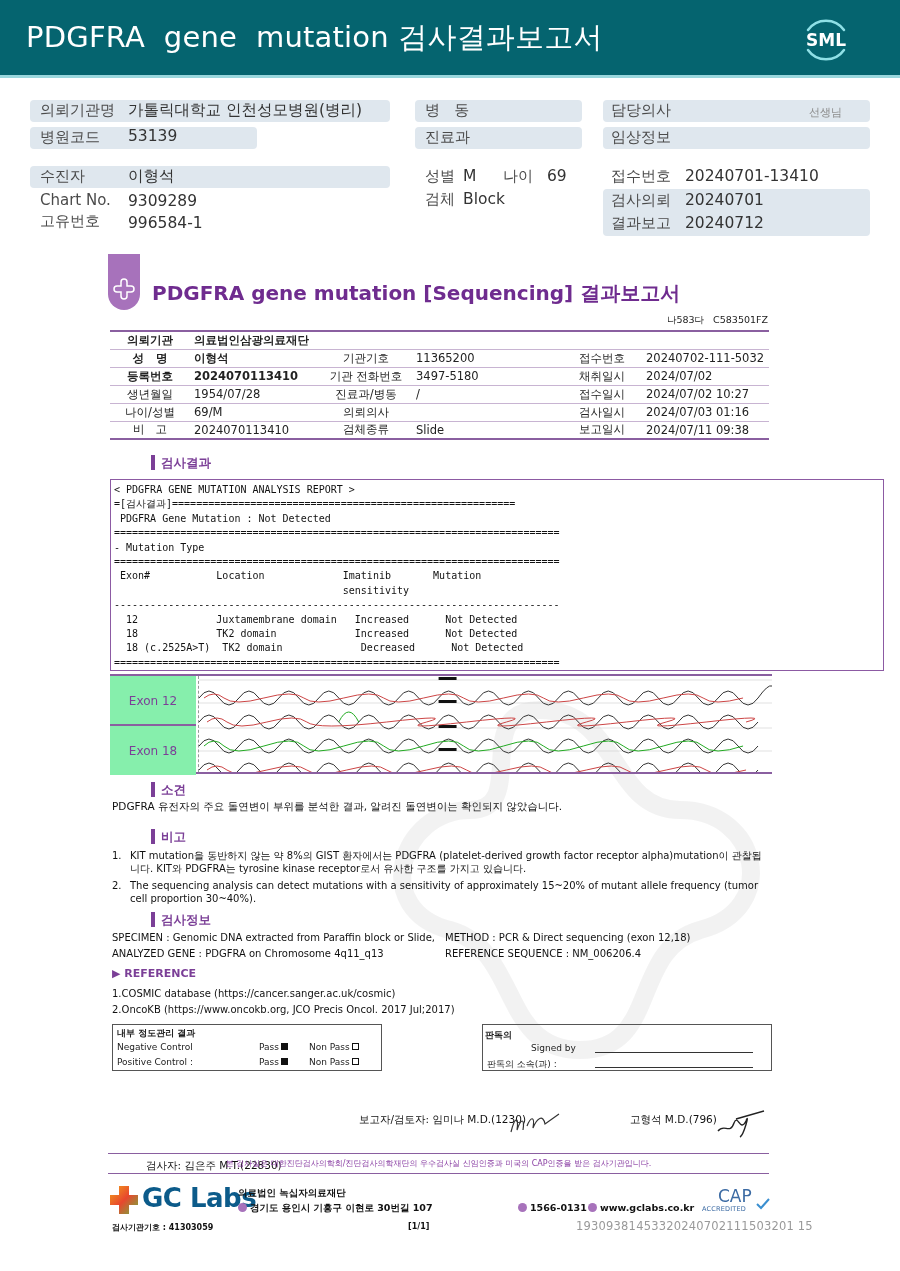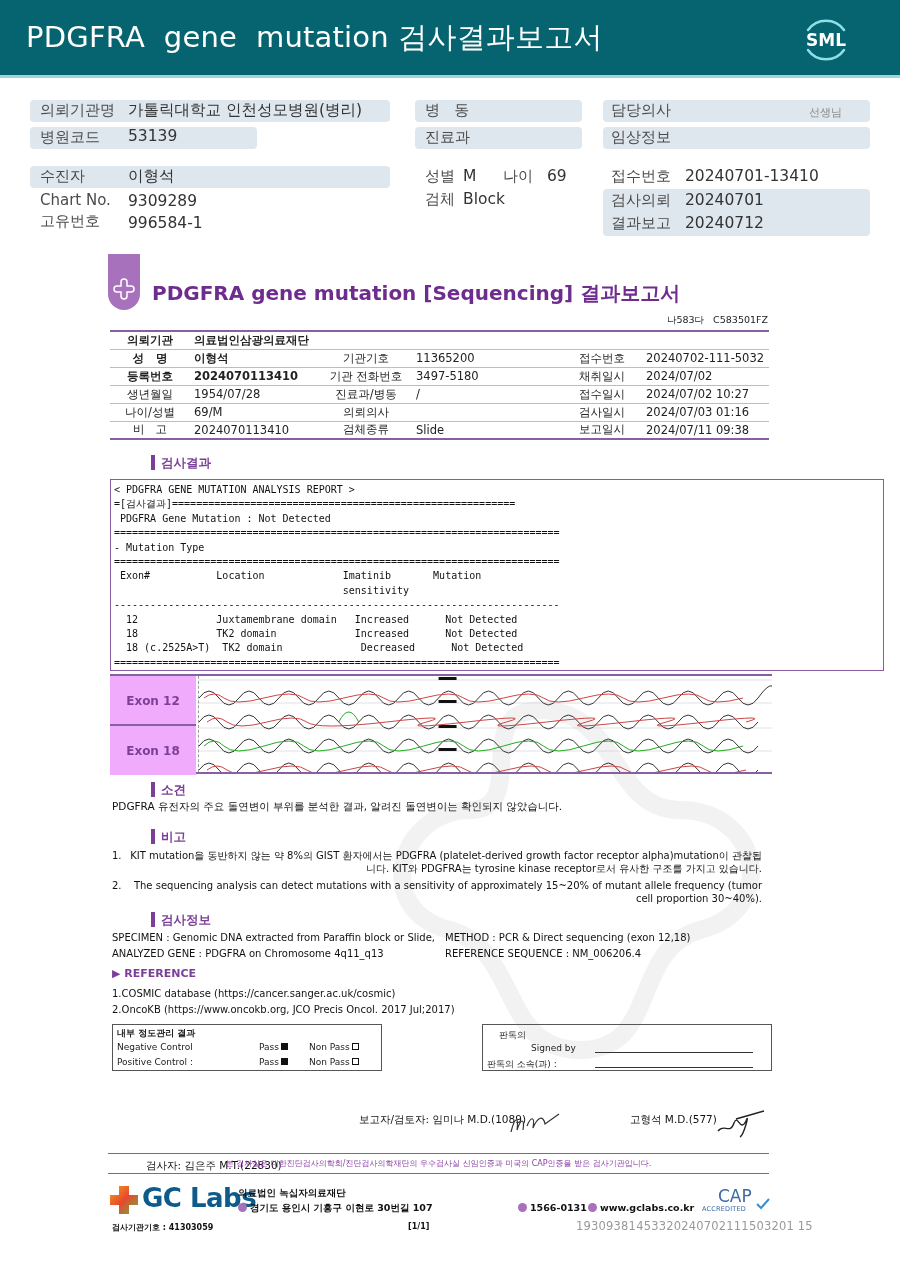--- a/index.html
+++ b/index.html
@@ -28,28 +28,28 @@
   table.info td { padding: 0 4px; white-space: nowrap; }
   table.info td.k { text-align: center; color: #222; }
   table.info td.kb { text-align: center; font-weight: bold; }
   table.info td.vb { font-weight: bold; }
 
   .sec-head { position: absolute; left: 110px; font-size: 12.5px; font-weight: bold; color: #7b3f97; padding-left: 6px; border-left: 4px solid #7b3f97; line-height: 15px; margin-left: 41px; }
 
   .result-box { position: absolute; left: 110px; top: 479px; width: 774px; height: 192px; border: 1px solid #8c5aa3; padding: 3px 3px; font-family: "DejaVu Sans Mono", "Liberation Mono", monospace; font-size: 10px; line-height: 14.4px; color: #111; white-space: pre; overflow: hidden; }
 
   .seq { position: absolute; left: 110px; top: 674px; width: 662px; height: 100px; border-top: 2px solid #8a5fa0; border-bottom: 2px solid #8a5fa0; }
-  .seq-label { position: absolute; left: 0; width: 86px; height: 49px; background: #f0abfc; display: flex; align-items: center; justify-content: center; font-size: 12px; font-weight: bold; color: #7b3f97; }
+  .seq-label { position: absolute; left: 0; width: 86px; height: 49px; background: #86efac; display: flex; align-items: center; justify-content: center; font-size: 12px; font-weight: normal; color: #7b3f97; }
   .seq-divider { position: absolute; left: 0; top: 48px; width: 86px; height: 2px; background: #8a5fa0; }
   .seq-trace { position: absolute; left: 88px; top: 0; width: 574px; height: 96px; border-left: 1px dashed #999; }
 
   .p-text { position: absolute; font-size: 10.5px; color: #111; white-space: nowrap; }
   .note-item { position: absolute; left: 112px; font-size: 10px; color: #111; line-height: 13px; width: 650px; }
   .note-item .num { position: absolute; left: 0; }
-  .note-item .txt { margin-left: 18px; display: block; text-align: right; }
+  .note-item .txt { margin-left: 18px; display: block; }
 
   .ref-head { position: absolute; left: 112px; top: 967px; font-size: 11px; font-weight: bold; color: #7b3f97; }
 
   .qc-box { position: absolute; left: 112px; top: 1024px; width: 270px; height: 47px; border: 1px solid #555; font-size: 9px; padding: 2px 4px; }
   .qc-box .row { position: absolute; left: 4px; white-space: nowrap; }
   .qc-box .pass, .qc-box .npass { position: absolute; white-space: nowrap; }
   .sq { display: inline-block; width: 7px; height: 7px; vertical-align: -0px; margin-left: 2px; border: 1px solid #111; }
   .sq.filled { background: #111; }
   .read-box { position: absolute; left: 482px; top: 1024px; width: 290px; height: 47px; border: 1px solid #555; font-size: 9px; }
   .read-box .r { position: absolute; white-space: nowrap; }
@@ -249,33 +249,33 @@
   <div class="row" style="top:2px;font-weight:bold;">내부 정도관리 결과</div>
   <div class="row" style="top:17px;">Negative Control</div>
   <div class="pass" style="left:146px;top:17px;"><span>Pass</span><span class="sq filled"></span></div>
   <div class="npass" style="left:196px;top:17px;"><span>Non Pass</span><span class="sq"></span></div>
   <div class="row" style="top:32px;">Positive Control :</div>
   <div class="pass" style="left:146px;top:32px;"><span>Pass</span><span class="sq filled"></span></div>
   <div class="npass" style="left:196px;top:32px;"><span>Non Pass</span><span class="sq"></span></div>
 </div>
 
 <div class="read-box">
-  <div class="r" style="left:16px;top:4px;font-weight:normal;">판독의</div>
+  <div class="r" style="left:2px;top:4px;font-weight:bold;">판독의</div>
   <div class="r" style="left:48px;top:18px;">Signed by</div>
   <div class="line" style="top:27px;"></div>
   <div class="r" style="left:4px;top:33px;">판독의 소속(과) :</div>
   <div class="line" style="top:42px;"></div>
 </div>
 
 <div class="sig" style="left:146px;margin-top:46px;">검사자: 김은주 M.T.(22830)</div>
-<div class="sig" style="left:359px;">보고자/검토자: 임미나 M.D.(1089)</div>
+<div class="sig" style="left:359px;">보고자/검토자: 임미나 M.D.(1230)</div>
 <svg class="signature" style="left:509px;top:1108px;" width="55" height="30">
   <path d="M2 24 C6 8 10 8 8 22 C12 10 16 10 14 22 M18 18 C22 8 26 8 24 20 C28 10 34 6 36 16 L50 6" fill="none" stroke="#333" stroke-width="1.2"></path>
 </svg>
-<div class="sig" style="left:630px;">고형석 M.D.(577)</div>
+<div class="sig" style="left:630px;">고형석 M.D.(796)</div>
 <svg class="signature" style="left:716px;top:1105px;" width="50" height="34">
   <path d="M2 26 C8 18 14 30 18 18 C22 8 24 28 30 16 C34 6 28 30 24 32 M20 14 L48 6" fill="none" stroke="#222" stroke-width="1.4"></path>
 </svg>
 
 <div class="cert-band">본 검사실은 대한진단검사의학회/진단검사의학재단의 우수검사실 신임인증과 미국의 CAP인증을 받은 검사기관입니다.</div>
 
 <svg class="gc-logo" width="32" height="32" viewBox="0 0 32 32">
   <defs>
     <linearGradient id="gcg" x1="0" y1="0" x2="1" y2="1">
       <stop offset="0" stop-color="#f3a21a"></stop>

